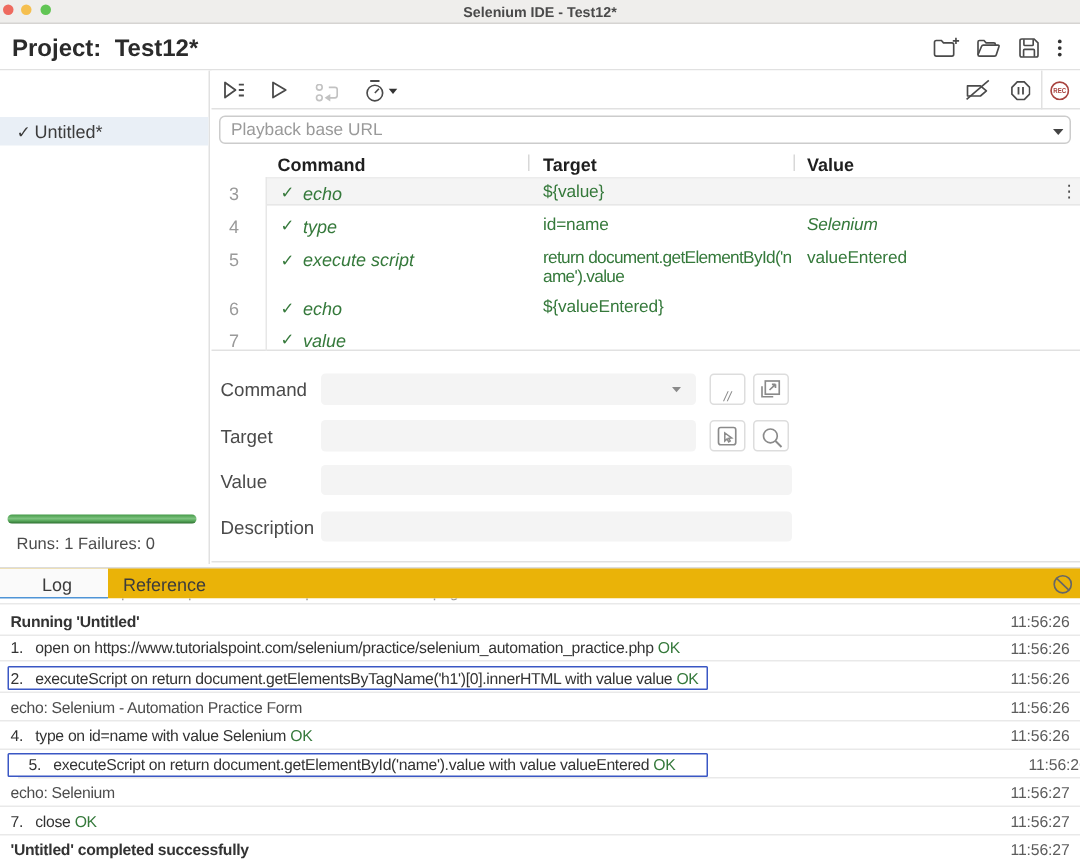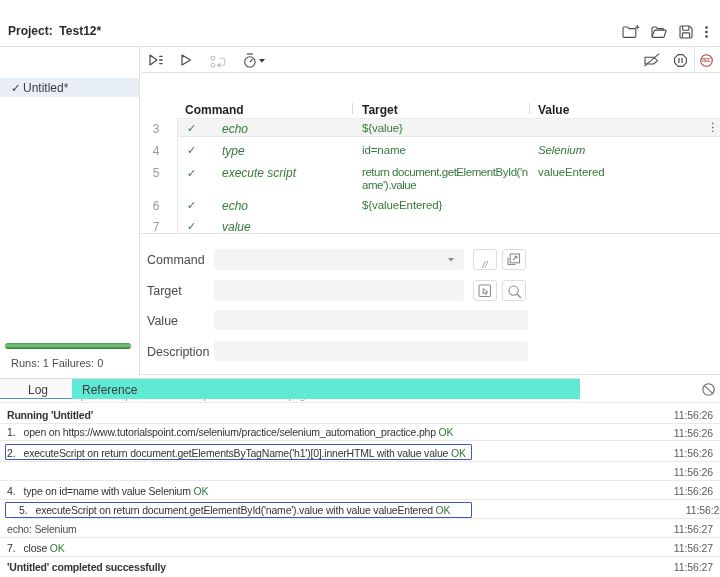--- a/index.html
+++ b/index.html
@@ -9,21 +9,21 @@
   .abs { position:absolute; }
   svg { display:block; }
 
   
   #titlebar { left:0; top:0; width:720px; height:16px; background:#efeeec; border-bottom:1px solid #d6d4d2; }
   .tl { position:absolute; top:3.2px; width:7px; height:7px; border-radius:50%; }
   #titletext { position:absolute; top:2.5px; width:720px; text-align:center; font-size:9.5px; font-weight:bold; color:#494949; letter-spacing:0; }
 
   
   #projectbar { left:0; top:16px; width:720px; height:31px; background:#fff; border-bottom:1px solid #e1e1e1; }
-  #projecttext { position:absolute; left:8px; top:8px; font-size:12px; font-weight:bold; color:#2b2b2b; }
+  #projecttext { position:absolute; left:8px; top:8px; font-size:16px; font-weight:bold; color:#2b2b2b; }
 
   
   #sidebar { left:0; top:47px; width:140px; height:329px; background:#fff; border-right:1px solid #e1e1e1; }
   #executing { position:absolute; left:0; top:0; width:139px; height:24px; border-bottom:1px solid #e1e1e1; }
   #executing span { position:absolute; left:10px; top:5px; font-size:12px; color:#3c3c3c; }
   #untitledrow { position:absolute; left:0; top:31px; width:139px; height:19px; background:#e9eff6; }
   #untitledrow .chk { position:absolute; left:11px; top:2.5px; color:#3c3c3c; font-size:11.5px; }
   #untitledrow .txt { position:absolute; left:23px; top:3px; font-size:12px; color:#3c3c3c; }
   #progressbar { position:absolute; left:5px; top:296px; width:126px; height:5.5px; background:linear-gradient(to bottom,#459a48 0%,#7dc27f 45%,#58a85b 70%,#2d7031 100%); border-radius:3px; }
   .runstext { position:absolute; top:309.5px; font-size:11px; color:#4c4c4c; }
@@ -38,50 +38,56 @@
   #urlinput span { position:absolute; left:7px; top:3px; font-size:11.5px; color:#9a9a9a; }
 
   
   #tablehead { left:141px; top:100px; width:579px; height:18px; background:#fff; }
   .th { position:absolute; top:3px; font-size:12px; font-weight:bold; color:#1f1f1f; }
   .thdiv { position:absolute; top:3px; width:1px; height:11px; background:#d8d8d8; }
   #tbl { left:141px; top:118px; width:579px; height:116px; background:#fff; border-bottom:1px solid #e1e1e1; }
   #gutterline { position:absolute; left:36px; top:0; width:1px; height:116px; background:#e7e7e7; }
   .rownum { position:absolute; left:0; width:30px; text-align:center; font-size:12px; color:#9a9a9a; }
   .cmdchk { position:absolute; left:46px; color:#35793b; font-size:11px; }
-  .cmdtxt { position:absolute; left:61px; font-size:12px; font-style:italic; color:#35793b;margin-left:20px; }
+  .cmdtxt { position:absolute; left:61px; font-size:12px; font-style:italic; color:#35793b; }
   .tgttxt { position:absolute; left:221px; font-size:11.5px; letter-spacing:-0.1px; color:#35793b; line-height:12.5px; white-space:nowrap; }
   .valtxt { position:absolute; left:397px; font-size:11.5px; letter-spacing:-0.1px; color:#35793b; }
   #row3bg { position:absolute; left:37px; top:0; width:542px; height:19px; background:#f4f4f4; border-top:1px solid #ececec; border-bottom:1px solid #e7e7e7; }
   #kebab3 { position:absolute; left:566px; top:2px; color:#4c4c4c; font-size:11.5px; letter-spacing:0; }
 
   
   #form { left:141px; top:234px; width:579px; height:141px; background:#fff; border-bottom:1px solid #e1e1e1; }
   .flabel { position:absolute; left:6px; font-size:12.5px; color:#4a4a4a; }
   .finput { position:absolute; left:73px; background:#f4f4f4; border-radius:3px; }
   .fbtn { position:absolute; width:24px; height:21px; border:1px solid #ddd; border-radius:3px; background:#fff; }
 
   
-  #tabbar { left:0; top:378px; width:580px; height:21px; background:#5eead4; border-top:1px solid #dcdcdc; }
+  #tabbar { left:0; top:378px; width:720px; height:21px; background:#eab308; border-top:1px solid #dcdcdc; }
   #logtab { position:absolute; left:0; top:0; width:72px; height:21px; background:#fafafa; border-bottom:2px solid #4f94d6; }
   #logtab span { position:absolute; left:28px; top:3.5px; font-size:12px; color:#3c3c3c; }
   #reftab { position:absolute; left:82px; top:3.5px; font-size:12px; color:#3c3c3c; }
 
   
   #log { left:0; top:399px; width:720px; height:178px; background:#fff; overflow:hidden; }
   .logrow { position:absolute; left:0; width:720px; height:19px; border-bottom:1px solid #e9e9e9; }
   .logrow .lt { position:absolute; left:7px; top:4px; font-size:10.5px; letter-spacing:-0.2px; color:#333333; white-space:nowrap; }
   .logrow .tm { position:absolute; right:7px; top:4.5px; font-size:10.5px; letter-spacing:-0.1px; color:#5c5c5c; }
   .ok { color:#35793b; }
   .bluebox { position:absolute; border:1.5px solid #3a57c4; border-radius:1px; }
 </style>
 </head>
 <body>
 <div id="app">
 
+  <div id="titlebar" class="abs">
+    <div class="tl" style="left:2.2px; background:#ee6a5f;"></div>
+    <div class="tl" style="left:14.2px; background:#f5bf4f;"></div>
+    <div class="tl" style="left:27.2px; background:#61c554;"></div>
+    <div id="titletext">Selenium IDE - Test12*</div>
+  </div>
 
   <div id="projectbar" class="abs">
     <div id="projecttext">Project:&nbsp; Test12*</div>
 
     <svg style="position:absolute; left:622px; top:8px;" width="18" height="15" viewBox="0 0 18 15">
       <path d="M1 4.2 Q1 3 2.2 3 L5.6 3 L7 4.6 L12.6 4.6 Q13.8 4.6 13.8 5.8 L13.8 12.2 Q13.8 13.4 12.6 13.4 L2.2 13.4 Q1 13.4 1 12.2 Z" fill="none" stroke="#4a4a4a" stroke-width="1.1"></path>
       <path d="M13.2 3.2 L17.4 3.2 M15.3 1.1 L15.3 5.3" stroke="#4a4a4a" stroke-width="1.1"></path>
     </svg>
 
     <svg style="position:absolute; left:651px; top:9px;" width="16" height="14" viewBox="0 0 16 14">
@@ -149,20 +155,28 @@
       <path d="M5 4 L5 9 M8 4 L8 9" stroke="#4a4a4a" stroke-width="1.2"></path>
     </svg>
 
     <svg style="position:absolute; left:559px; top:7px;" width="13" height="13" viewBox="0 0 13 13">
       <circle cx="6.5" cy="6.5" r="5.8" fill="none" stroke="#a8433f" stroke-width="1.1"></circle>
       <text x="6.5" y="8.2" font-size="4.8" font-weight="bold" fill="#a8433f" text-anchor="middle" textLength="8.6" lengthAdjust="spacingAndGlyphs" font-family="Liberation Sans, sans-serif">REC</text>
     </svg>
     <div id="tbsep"></div>
   </div>
 
+  <div id="urlrow" class="abs">
+    <div id="urlinput">
+        <span>Playback base URL</span>
+      <svg style="position:absolute; right:4.5px; top:7.5px;" width="7" height="4.5" viewBox="0 0 7 4.5">
+          <path d="M0 0 L3.5 4 L7 0 Z" fill="#444"></path>
+        </svg>
+    </div>
+  </div>
 
   <div id="tablehead" class="abs">
     <div class="th" style="left:44px;">Command</div>
     <div class="thdiv" style="left:211px;"></div>
     <div class="th" style="left:221px;">Target</div>
     <div class="thdiv" style="left:388px;"></div>
     <div class="th" style="left:397px;">Value</div>
   </div>
 
   <div id="tbl" class="abs">
@@ -253,20 +267,21 @@
       </div>
     <div class="logrow" style="top:23px;">
         <span class="lt">1.&nbsp;&nbsp; open on https://www.tutorialspoint.com/selenium/practice/selenium_automation_practice.php <span class="ok">OK</span></span>
         <span class="tm">11:56:26</span>
       </div>
     <div class="logrow" style="top:43.5px;">
         <span class="lt">2.&nbsp;&nbsp; executeScript on return document.getElementsByTagName('h1')[0].innerHTML with value value <span class="ok">OK</span></span>
         <span class="tm">11:56:26</span>
       </div>
     <div class="logrow" style="top:62.5px;">
+        <span class="lt" style="color:#4c4c4c;">echo: Selenium - Automation Practice Form</span>
         <span class="tm">11:56:26</span>
       </div>
     <div class="logrow" style="top:81.5px;">
         <span class="lt">4.&nbsp;&nbsp; type on id=name with value Selenium <span class="ok">OK</span></span>
         <span class="tm">11:56:26</span>
       </div>
     <div class="logrow" style="top:100.5px;margin-left:12px;">
         <span class="lt">5.&nbsp;&nbsp; executeScript on return document.getElementById('name').value with value valueEntered <span class="ok">OK</span></span>
         <span class="tm">11:56:26</span>
       </div>

